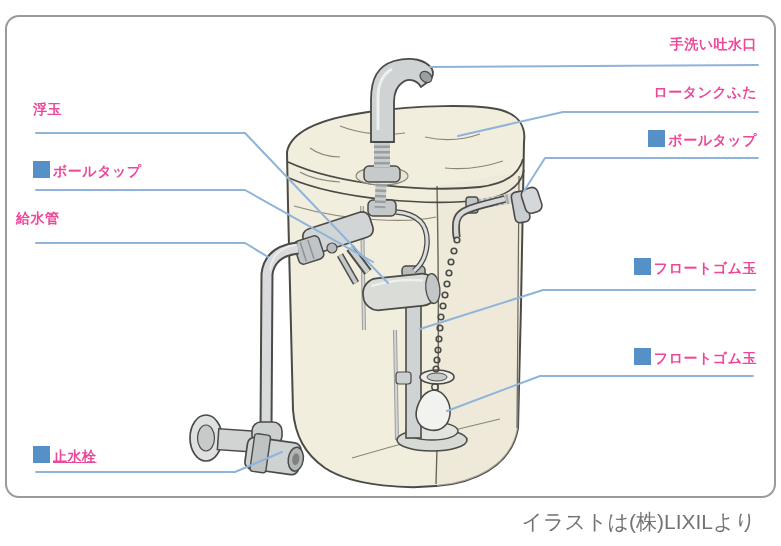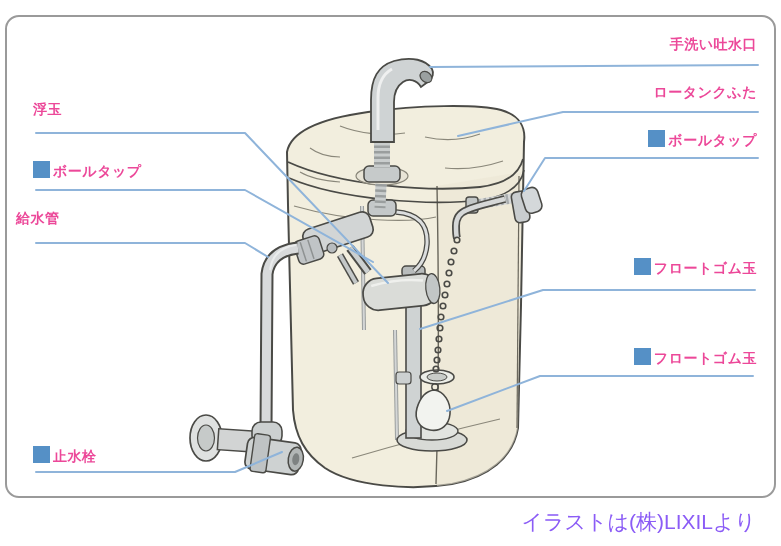--- a/index.html
+++ b/index.html
@@ -8,28 +8,28 @@
   .frame{position:absolute;left:5px;top:15px;width:767px;height:479px;
          border:2px solid #9a9a9a;border-radius:14px;background:#ffffff;}
   .diagram-svg{position:absolute;left:0;top:0;z-index:2;}
   .lbl{position:absolute;z-index:3;white-space:nowrap;
        font-size:14px;font-weight:600;color:#ec4899;letter-spacing:.5px;}
   .lbl .marker{display:inline-block;width:17px;height:17px;background:#5590c6;
        margin-right:3px;transform:translateY(2px);}
   .lbl-ukidama{left:33px;top:101px;}
   .lbl-balltap{left:33px;top:159px;}
   .lbl-kyusui{left:16px;top:210px;}
-  .lbl-shisui{left:33px;top:444px;}
+  .lbl-shisui{left:33px;top:444px;text-decoration:underline;}
   .lbl-tearai{right:24px;top:36px;}
   .lbl-futa{right:24px;top:84px;font-family:Liberation Mono, monospace;}
   .lbl-handle{right:24px;top:128px;}
   .lbl-overflow{right:24px;top:256px;}
   .lbl-gomu{right:24px;top:346px;}
   .credit{position:absolute;right:25px;top:508px;z-index:3;white-space:nowrap;
-       font-size:21px;font-weight:400;color:#8b5cf6;}
+       font-size:21px;font-weight:400;color:#737373;}
 </style>
 </head>
 <body>
 
 <div class="frame"></div>
 
 <svg class="diagram-svg" width="781" height="546" viewBox="0 0 781 546">
 
   <g>
     <path d="M287,152 C291,130 325,118 368,112 C418,105 477,104 501,110

